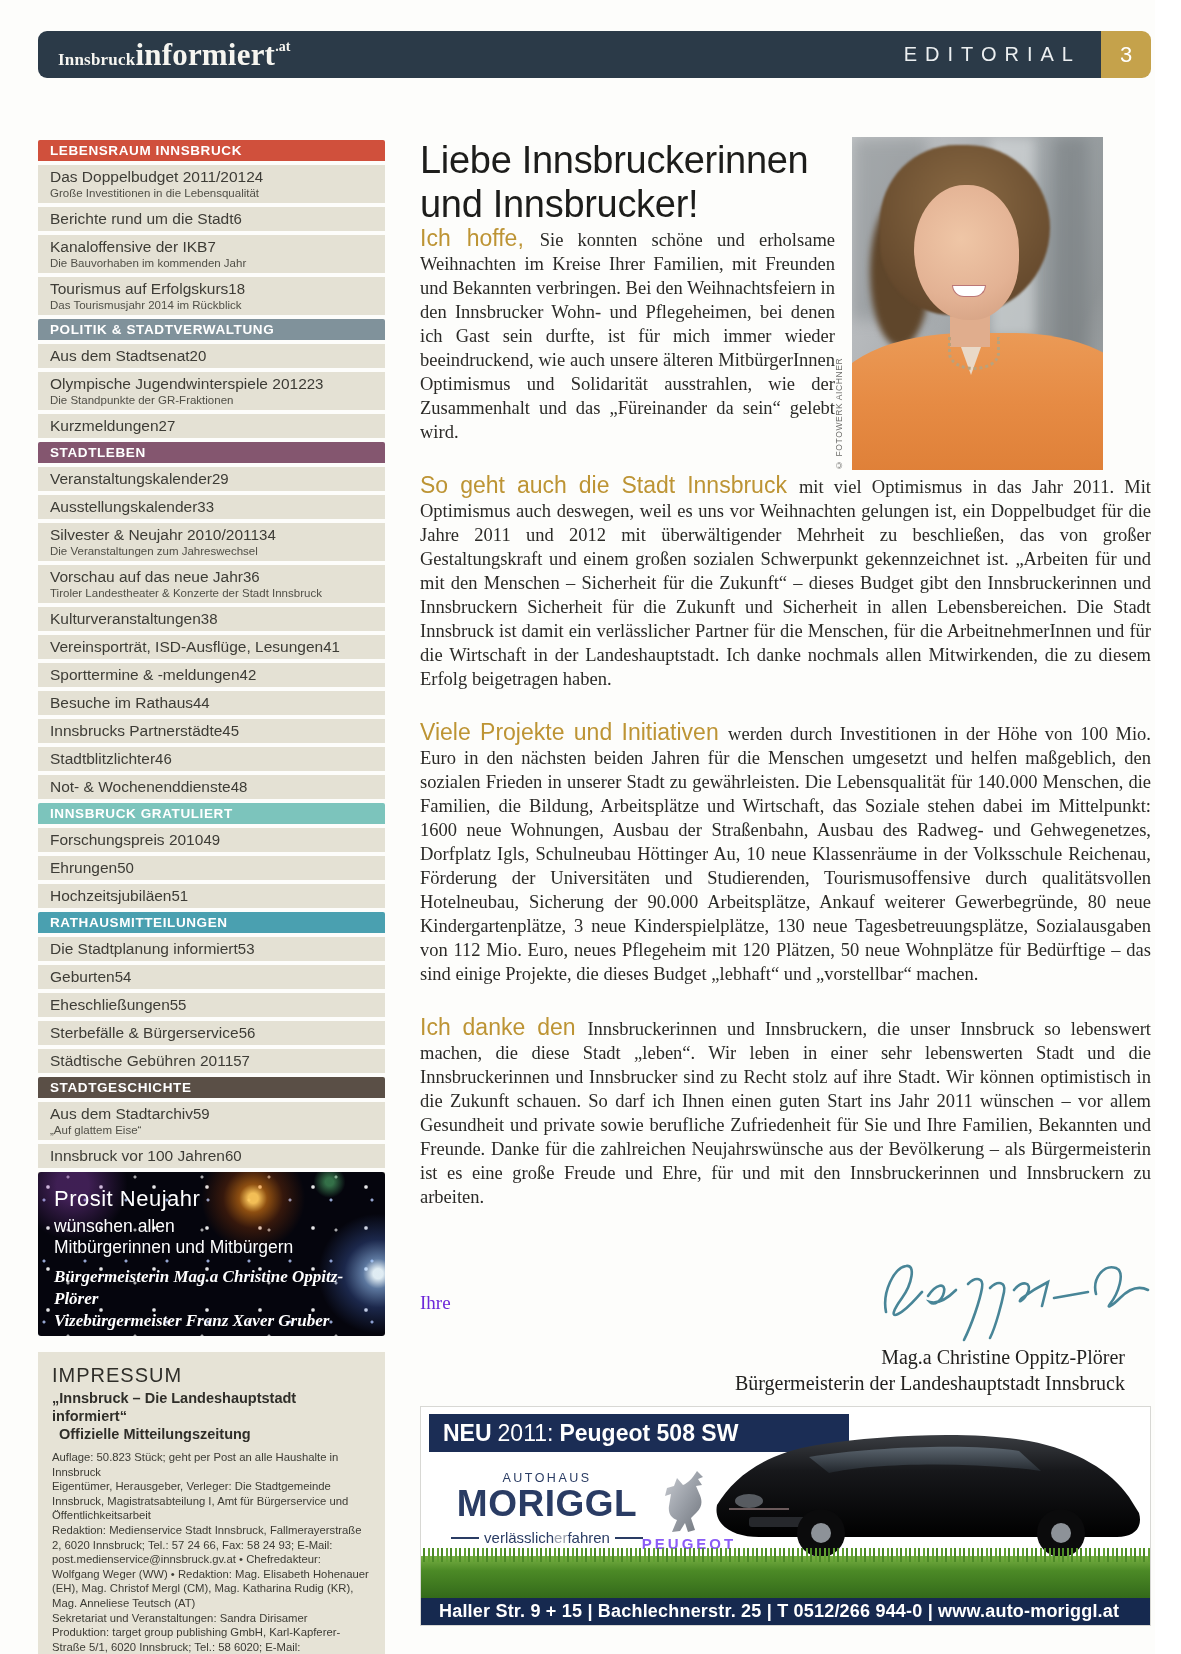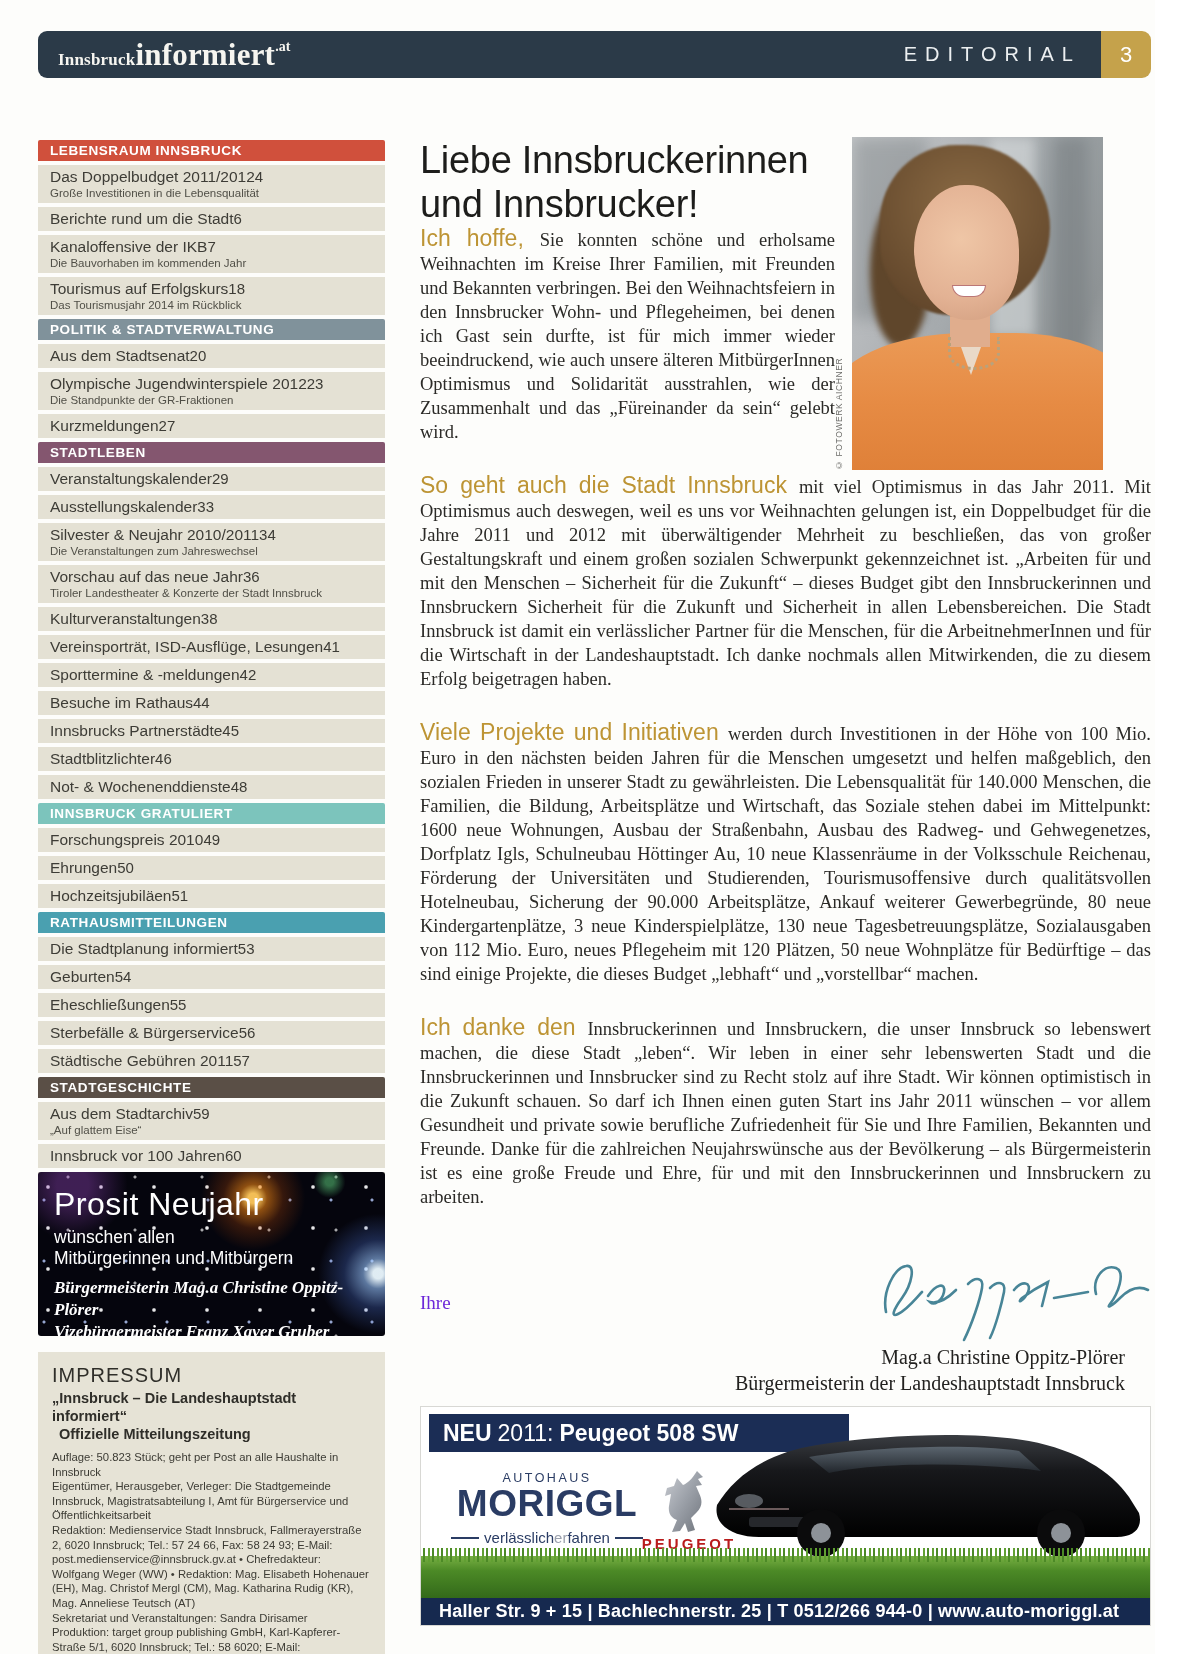--- a/index.html
+++ b/index.html
@@ -29,21 +29,21 @@
     background-color:#05050d;
     background-image:
       radial-gradient(circle at 62% 16%, rgba(255,200,90,.95) 0 5px, rgba(255,140,20,.55) 14px, rgba(200,80,10,.25) 30px, transparent 52px),
       radial-gradient(circle at 98% 62%, rgba(235,248,255,.95) 0 5px, rgba(150,195,255,.6) 15px, rgba(80,120,220,.3) 34px, transparent 60px),
       radial-gradient(circle at 10% 8%, rgba(150,70,190,.4) 0 16px, transparent 55px),
       radial-gradient(circle at 84% 6%, rgba(90,200,120,.55) 0 4px, transparent 16px),
       radial-gradient(circle at 10px 15px, rgba(255,255,255,.9) 0 1.2px, transparent 2.4px),
       radial-gradient(circle at 30px 5px, rgba(255,255,255,.65) 0 1px, transparent 2px),
       radial-gradient(circle at 6px 28px, rgba(185,205,255,.8) 0 1px, transparent 2px);
     background-size:auto,auto,auto,auto,53px 41px,67px 53px,41px 61px;}
-  .prosit-title{font-size:32px;letter-spacing:.5px;margin:2px 0 4px;}
+  .prosit-title{font-size:22px;letter-spacing:.5px;margin:2px 0 4px;}
   .prosit-line{font-size:17.5px;line-height:21px;}
   .prosit-sign{font-family:"Liberation Serif",serif;font-style:italic;font-weight:bold;font-size:17px;line-height:22px;margin-top:8px;}
 
   
   .impressum{position:absolute;left:38px;top:1352px;width:347px;box-sizing:border-box;background:#e6e3d6;padding:12px 14px 14px;min-height:268px;}
   .imp-head{font-size:20px;letter-spacing:1px;color:#2f2e29;margin:0 0 2px;}
   .imp-bold{font-size:14.5px;font-weight:bold;color:#2f2e29;line-height:18px;}
   .imp-bold.indent{padding-left:7px;}
   .imp-body{margin-top:7px;font-size:11.3px;line-height:14.6px;color:#3c3b34;}
 
@@ -76,21 +76,21 @@
   .ad-banner{position:absolute;left:8px;top:7px;width:420px;height:38px;background:#1b2d55;color:#fff;display:flex;align-items:center;padding-left:14px;box-sizing:border-box;font-size:23px;}
   .ad-banner .bold{font-weight:bold;}
   .ad-banner .light{font-weight:400;margin:0 6px 0 6px;}
   .dealer{position:absolute;left:26px;top:64px;width:200px;text-align:center;color:#2a3c64;}
   .dealer .autohaus{font-size:12.5px;letter-spacing:2.5px;}
   .dealer .name{font-size:37px;font-weight:bold;letter-spacing:.5px;line-height:38px;}
   .tagline{position:absolute;left:26px;top:122px;width:200px;display:flex;align-items:center;justify-content:center;font-size:15px;color:#2a3c64;}
   .tagline .rule{flex:0 0 28px;height:2px;background:#2a3c64;margin:0 5px;}
   .tagline .er{color:#9aa0ad;}
   .lion{position:absolute;left:236px;top:62px;width:58px;height:64px;}
-  .peugeot-word{position:absolute;left:218px;top:128px;width:100px;text-align:center;font-size:15px;font-weight:bold;letter-spacing:3px;color:#b91c1c;}
+  .peugeot-word{position:absolute;left:218px;top:128px;width:100px;text-align:center;font-size:15px;font-weight:bold;letter-spacing:3px;color:#8b5cf6;}
   .car-pic{position:absolute;left:268px;top:2px;width:458px;height:152px;}
   .grass{position:absolute;left:0;bottom:27px;width:100%;height:42px;
     background:linear-gradient(180deg,#79b044 0%,#4c8a26 35%,#33691a 100%);}
   .grass:before{content:"";position:absolute;left:0;top:-8px;width:100%;height:14px;
     background:repeating-linear-gradient(92deg,transparent 0 2px,#4c8a26 2px 4px,transparent 4px 7px,#61a032 7px 9px);}
   .ad-address{position:absolute;left:0;bottom:0;width:100%;height:27px;background:#16294f;color:#fff;display:flex;align-items:center;padding-left:18px;box-sizing:border-box;font-size:18px;font-weight:bold;letter-spacing:.2px;}
 </style>
 </head>
 <body>
 

